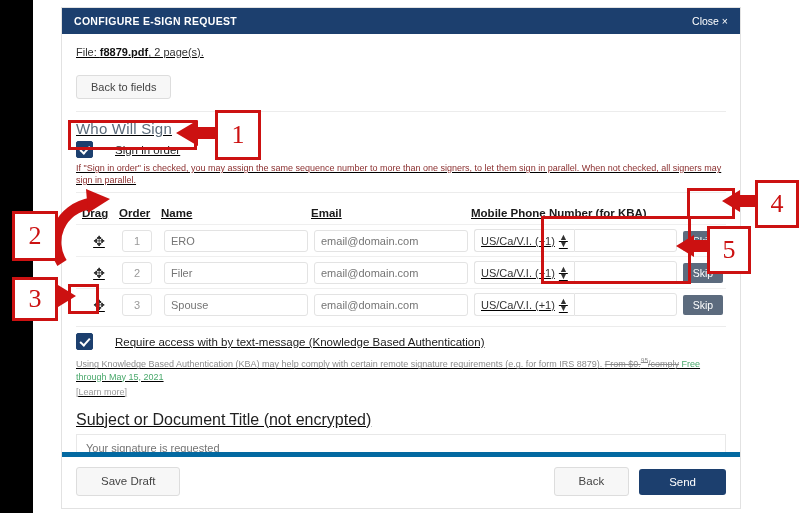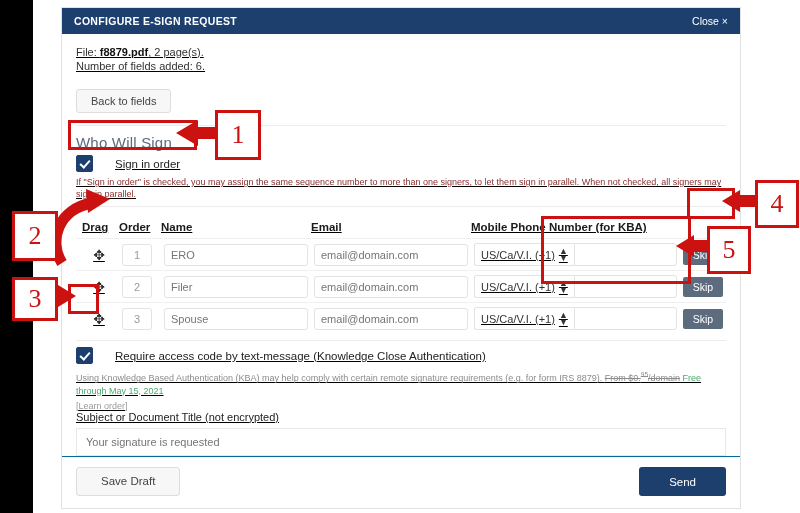--- a/index.html
+++ b/index.html
@@ -258,42 +258,43 @@
   .kba-note sup { font-size: 6.5px; }
   .learn-more {
     display: block;
     font-size: 9px;
     color: #9a9a9a;
     margin-top: 4px;
     cursor: pointer;
   }
 
   .field-label {
-    font-size: 11px;
+    font-size: 16px;
     color: #222222;
-    margin: 0 0 5px 0;
+    margin: 14px 0 5px 0;
   }
   .text-input-lg {
     width: 100%;
     box-sizing: border-box;
     font-family: "Liberation Sans", sans-serif;
     font-size: 11px;
     color: #a3a3a3;
     border: 1px solid #e8e8e8;
     border-radius: 0;
     padding: 7px 9px;
     outline: none;
     background: #ffffff;
   }
 
   .modal-footer {
     flex: 0 0 auto;
-    border-top: 1px solid #0369a1;
+    border-top: 5px solid #0369a1;
     padding: 10px 14px 12px 14px;
     display: flex;
+    align-items: center;
   }
   .footer-spacer { flex: 1 1 auto; }
   .btn-send {
     font-family: "Liberation Sans", sans-serif;
     font-size: 11.5px;
     background: #1c3f6e;
     color: #ffffff;
     border: none;
     border-radius: 3px;
     padding: 7px 30px;
@@ -339,21 +340,20 @@
     <div class="modal-header">
       <span class="modal-title">CONFIGURE E-SIGN REQUEST</span>
       <span class="modal-close">Close ×</span>
     </div>
 
     <div class="modal-body">
 
       <div class="file-line">
         <span>File: </span><b>f8879.pdf</b><span>, 2 page(s).</span>
       </div>
-      <div class="file-line">Number of fields added: 6.</div>
 
       <button class="btn btn-back-fields">Back to fields</button>
 
       <div class="section-divider"></div>
 
       <div class="section-title">Who Will Sign</div>
 
       <div class="cb-row">
         <span class="cb"></span>
         <span class="cb-label">Sign in order</span>
@@ -466,39 +466,40 @@
             </td>
           </tr>
 
         </tbody>
       </table>
 
       <div class="hr-light"></div>
 
       <div class="cb-row" style="margin-top:6px;">
         <span class="cb"></span>
-        <span class="cb-label">Require access code by text-message (Knowledge Close Authentication)</span>
+        <span class="cb-label">Require access with by text-message (Knowledge Based Authentication)</span>
       </div>
 
       <div class="kba-note">
-        <span>Using Knowledge Based Authentication (KBA) may help comply with certain remote signature requirements (e.g. for form IRS 8879). </span><span class="strike"><span>From $0.</span><sup>95</sup><span>/domain</span></span><span class="free"> Free through May 15, 2021</span>
+        <span>Using Knowledge Based Authentication (KBA) may help comply with certain remote signature requirements (e.g. for form IRS 8879). </span><span class="strike"><span>From $0.</span><sup>95</sup><span>/comply</span></span><span class="free"> Free through May 15, 2021</span>
       </div>
-      <span class="learn-more">[Learn order]</span>
+      <span class="learn-more">[Learn more]</span>
 
       <div class="field-label">Subject or Document Title (not encrypted)</div>
       <input class="text-input-lg" placeholder="Your signature is requested" style="">
 
       
       
 
     </div>
 
     <div class="modal-footer">
       <button class="btn btn-footer">Save Draft</button>
       <span class="footer-spacer"></span>
+      <button class="btn btn-footer">Back</button>
       <button class="btn-send">Send</button>
     </div>
 
   </div>
 
   <div class="anno-outline" style="left:68px; top:120px; width:123px; height:24px;"></div>
   <svg class="anno-arrow" style="left:176px; top:118px;" width="60" height="30" viewBox="0 0 60 30">
     <polygon points="0,15 22,2 22,9 60,9 60,21 22,21 22,28" fill="#cc1111"></polygon>
   </svg>
   <div class="anno-box" style="left:215px; top:110px; width:40px; height:44px;">

